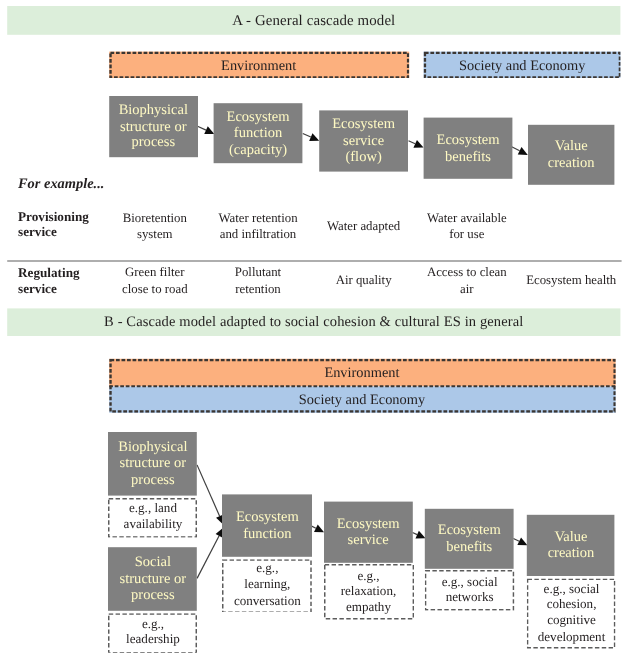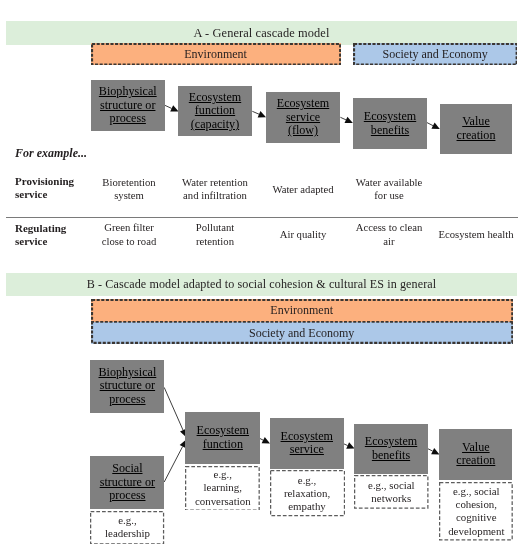--- a/index.html
+++ b/index.html
@@ -1,30 +1,30 @@
 <!DOCTYPE html>
 <html><head>
 <meta charset="utf-8">
 <style>
   html,body{margin:0;padding:0;}
   body{width:522px;height:550px;background:#ffffff;font-family:"Liberation Serif",serif;color:#231f20;position:relative;overflow:hidden;
        -webkit-font-smoothing:antialiased;}
   .stage{position:absolute;left:0;top:0;width:522px;height:550px;}
 
-  .banner{position:absolute;background:#dceeda;display:flex;align-items:center;justify-content:center;margin-top:16px;}
+  .banner{position:absolute;background:#dceeda;display:flex;align-items:center;justify-content:center;}
   .banner .t{font-size:12.4px;color:#231f20;letter-spacing:.1px;}
 
   .dbox{position:absolute;box-sizing:border-box;
         display:flex;align-items:center;justify-content:center;}
   .dbox .t{font-size:12px;position:relative;z-index:2;}
   .dash{position:absolute;left:0;top:0;right:0;bottom:0;pointer-events:none;z-index:3;}
 
-  .gbox{position:absolute;background:#808080;color:#000000;box-sizing:border-box;
+  .gbox{position:absolute;background:#808080;color:#fef9c3;box-sizing:border-box;
         display:flex;align-items:center;justify-content:center;text-align:center;
-        font-size:12.1px;line-height:1.13;text-decoration:underline;}
+        font-size:12.1px;line-height:1.13;}
 
   .cell{position:absolute;text-align:center;font-size:10.7px;line-height:1.25;color:#231f20;}
   .rowlab{position:absolute;font-weight:bold;font-size:11px;line-height:1.25;color:#231f20;}
   .forex{position:absolute;font-weight:bold;font-style:italic;font-size:12px;color:#231f20;}
   .hr{position:absolute;background:#7a7a7a;height:1.1px;}
 
   .exbox{position:absolute;box-sizing:border-box;background:#fff;
          display:flex;align-items:center;justify-content:center;text-align:center;
          font-size:10.9px;line-height:1.22;color:#231f20;}
 
@@ -137,20 +137,26 @@
     </div>
     <div class="cell" style="left: 347px; top: 221.4px; width: 84px; height: 26.8px; display: flex; align-items: center; justify-content: center;">
       <div><span>Access to clean</span><br><span>air</span></div>
     </div>
     <div class="cell" style="left: 436px; top: 228.1px; width: 80px; height: 13.4px; display: flex; align-items: center; justify-content: center;">
       <div><span>Ecosystem health</span></div>
     </div>
     <div class="gbox" style="left: 90.4px; top: 359.7px; width: 74px; height: 52.9px;">
       <div><span>Biophysical</span><br><span>structure or</span><br><span>process</span></div>
     </div>
+    <div class="exbox" style="left: 90.4px; top: 414.7px; width: 74.2px; height: 33.2px;">
+      <div><span>e.g., land</span><br><span>availability</span></div>
+      <svg class="dash" width="74.1875" height="33.1875" viewBox="0 0 74.1875 33.1875">
+        <rect x="0.625" y="0.625" width="72.9375" height="31.9375" fill="none" stroke="#5c5c5c" stroke-width="1.25" stroke-dasharray="3.7 2"></rect>
+      </svg>
+    </div>
     <div class="gbox" style="left: 90.4px; top: 456.1px; width: 74px; height: 52.5px;">
       <div><span>Social</span><br><span>structure or</span><br><span>process</span></div>
     </div>
     <div class="exbox" style="left: 90.4px; top: 510.6px; width: 74.2px; height: 33.5px;">
       <div><span>e.g.,</span><br><span>leadership</span></div>
       <svg class="dash" width="74.1875" height="33.5" viewBox="0 0 74.1875 33.5">
         <rect x="0.625" y="0.625" width="72.9375" height="32.25" fill="none" stroke="#5c5c5c" stroke-width="1.25" stroke-dasharray="3.7 2"></rect>
       </svg>
     </div>
     <div class="gbox" style="left: 185.4px; top: 411.7px; width: 74.8px; height: 52.1px;">

